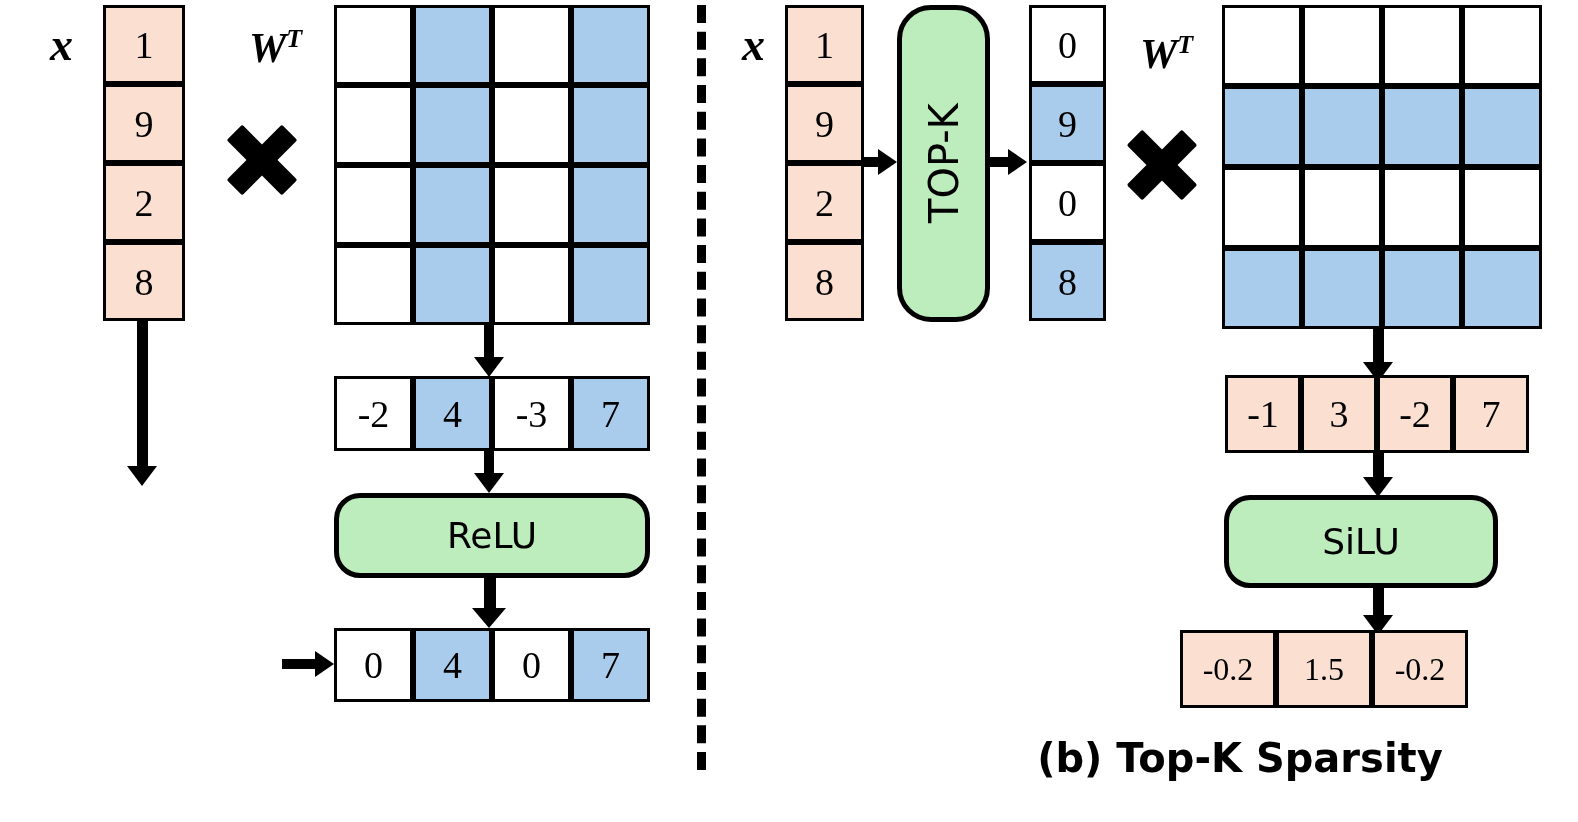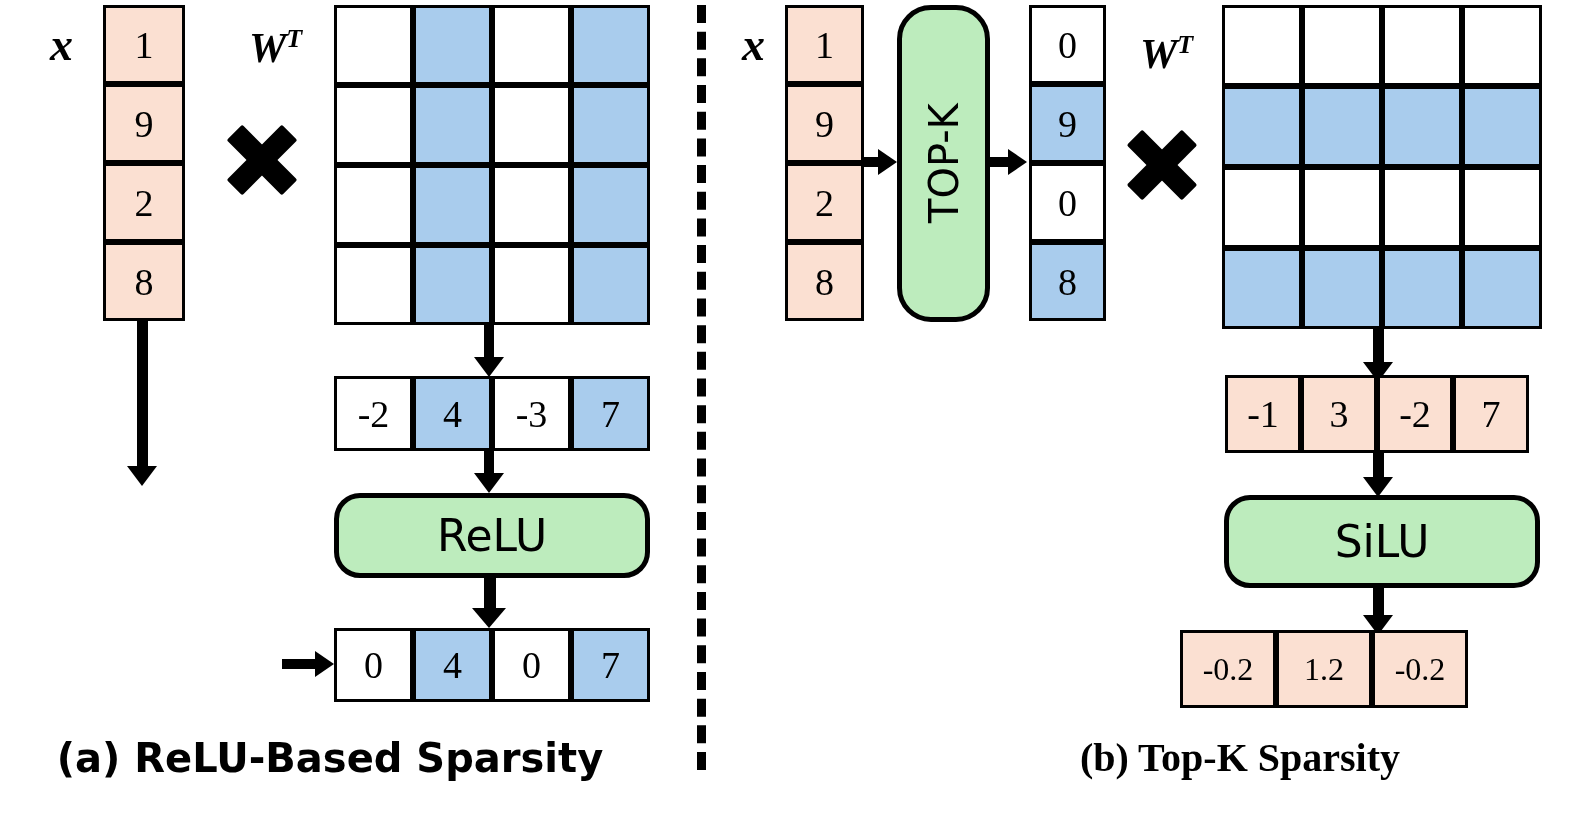--- a/index.html
+++ b/index.html
@@ -40,21 +40,21 @@
   .opbox {
     position: absolute;
     box-sizing: border-box;
     background: #bdecbd;
     border: 5px solid #000000;
     border-radius: 26px;
     display: flex;
     align-items: center;
     justify-content: center;
     font-family: "DejaVu Sans", sans-serif;
-    font-size: 44px;
+    font-size: 36px;
     color: #000000;
     letter-spacing: 0px;
   }
   .opbox.vertical {
     border-radius: 34px;
     writing-mode: vertical-rl;
     transform: rotate(180deg);
     font-size: 40px;
   }
 
@@ -185,21 +185,20 @@
   <div class="cell white" style="left:492px; top:628px; width:79px; height:74px;">0</div>
   <div class="cell blue" style="left:571px; top:628px; width:79px; height:74px;">7</div>
 
   <div class="vline" style="left:137px; top:321px; width:11px; height:150px;"></div>
   <div class="arrowhead-down" style="left:127px; top:466px;"></div>
 
 
   <div class="hline" style="left:282px; top:659px; width:38px; height:10px;"></div>
   <div class="arrowhead-right" style="left:315px; top:651px;"></div>
 
-  <div class="caption" style="left:0px; top:738px; width:660px;">(a) ReLU-Based Sparsity</div>
 
   <div class="divider" style="left:697px; top:5px; height:765px;"></div>
 
   <div class="mathlabel" style="left:742px; top:22px; font-size:46px;">x</div>
 
   <div class="cell peach" style="left:785px; top:5px;   width:79px; height:79px;">1</div>
   <div class="cell peach" style="left:785px; top:84px;  width:79px; height:79px;">9</div>
   <div class="cell peach" style="left:785px; top:163px; width:79px; height:79px;">2</div>
   <div class="cell peach" style="left:785px; top:242px; width:79px; height:79px;">8</div>
 
@@ -249,24 +248,24 @@
   <div class="arrowhead-down" style="left:1363px; top:362px;"></div>
 
   <div class="cell peach" style="left:1225px; top:375px; width:76px; height:78px;">-1</div>
   <div class="cell peach" style="left:1301px; top:375px; width:76px; height:78px;">3</div>
   <div class="cell peach" style="left:1377px; top:375px; width:76px; height:78px;">-2</div>
   <div class="cell peach" style="left:1453px; top:375px; width:76px; height:78px;">7</div>
 
   <div class="vline" style="left:1373px; top:453px; width:11px; height:32px;"></div>
   <div class="arrowhead-down" style="left:1363px; top:477px;"></div>
 
-  <div class="opbox" style="left:1224px; top:495px; width:316px; height:93px;">SiLU</div>
+  <div class="opbox" style="left:1224px; top:495px; width:274px; height:93px;">SiLU</div>
 
   <div class="vline" style="left:1373px; top:588px; width:11px; height:36px;"></div>
   <div class="arrowhead-down" style="left:1363px; top:615px;"></div>
 
   <div class="cell peach small" style="left:1180px; top:630px; width:96px; height:78px;">-0.2</div>
-  <div class="cell peach small" style="left:1276px; top:630px; width:96px; height:78px;">1.2</div>
+  <div class="cell peach small" style="left:1276px; top:630px; width:96px; height:78px;">1.5</div>
   <div class="cell peach small" style="left:1372px; top:630px; width:96px; height:78px;">-0.2</div>
 
-  <div class="caption" style="left:960px; top:738px; width:560px;font-family:Liberation Serif, serif;">(b) Top-K Sparsity</div>
+  <div class="caption" style="left:960px; top:738px; width:560px;">(b) Top-K Sparsity</div>
 
 </div>
 
 </body></html>

